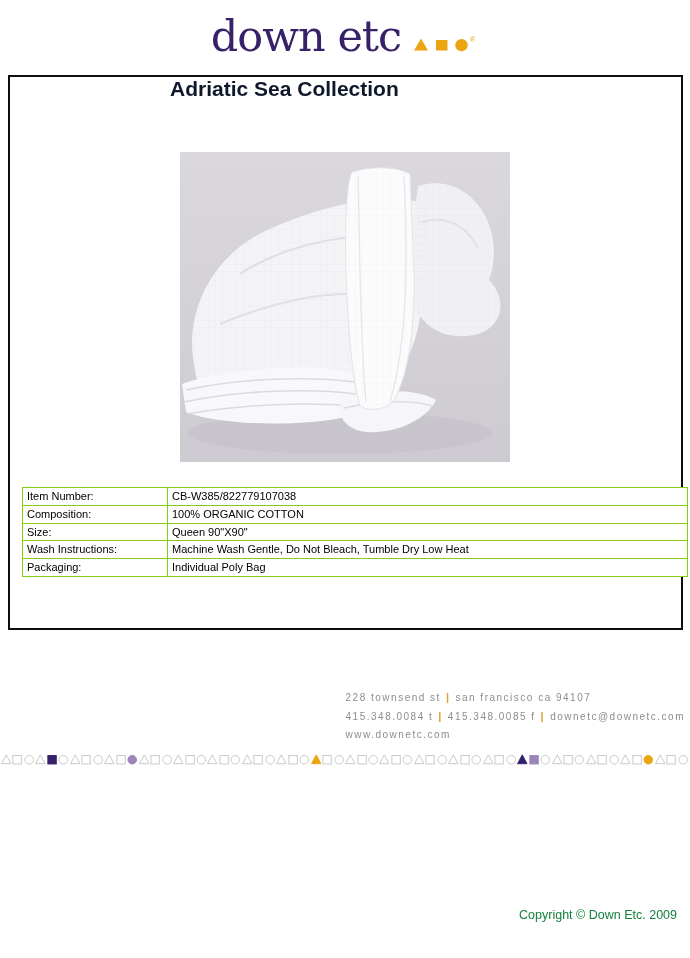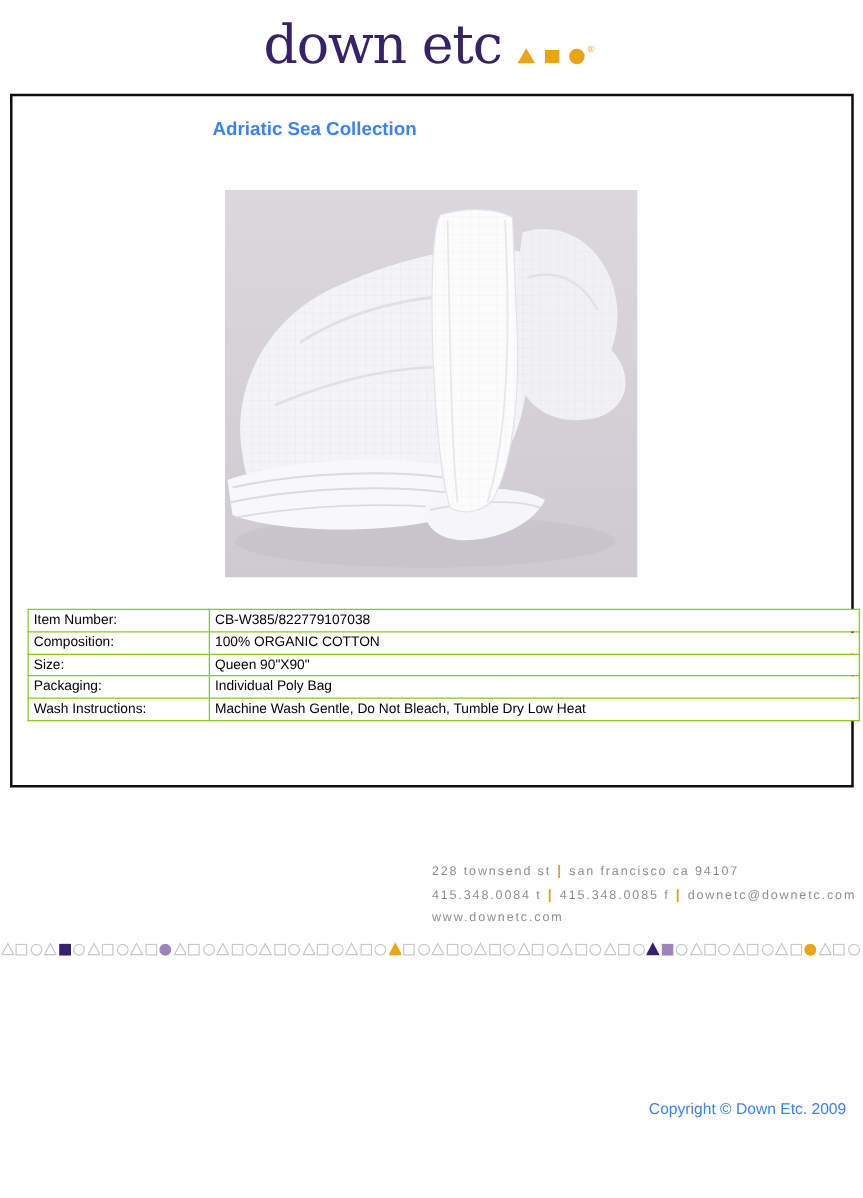--- a/index.html
+++ b/index.html
@@ -10,42 +10,42 @@
   }
   
   .logo { position:absolute; top:4px; left:0; width:100%; height:56px;
           display:flex; align-items:flex-end; justify-content:center; gap:12px; }
   .logo-text { font-family:"DejaVu Serif", serif; font-size:43px; line-height:1;
                color:#372168; letter-spacing:-1px; padding-bottom:2px; }
   .logo-mark { margin-bottom:7px; }
   
   .sheet-box { position:absolute; left:8px; top:75px; width:675px; height:555px;
                border:2px solid #0e0e0e; background:#fff; }
-  .title { position:absolute; left:170px; top:95px; font-size:15px; font-weight:bold;
-           color:#3b82f6; letter-spacing:0; }
+  .title { position:absolute; left:170px; top:77px; font-size:21px; font-weight:bold;
+           color:#0f172a; letter-spacing:0; }
   .product-photo { position:absolute; left:180px; top:152px; width:330px; height:310px; }
   .product-photo svg { display:block; width:100%; height:100%; }
   
   .spec-table { position:absolute; left:22px; top:487px; width:666px;
                 border-collapse:collapse; table-layout:fixed; }
   .spec-table td { border:1px solid #84cc16; background:#fff; font-size:11px;
                    line-height:1.15; color:#000; padding:2px 4px 2px 4px; height:17.8px;
                    vertical-align:middle; white-space:nowrap; overflow:hidden; }
   .spec-table td.label { width:145px; }
   
   .contact { position:absolute; top:688px; right:5px; 
              font-size:10px; letter-spacing:1.5px; color:#8e8d8d; line-height:18px; }
   .contact .sep { color:#dba22b; padding:0 5px; font-size:11px; font-weight:bold; }
   
   .shape-border { position:absolute; top:751px; left:0; width:690px; height:16px;
                   display:flex; justify-content:space-between; align-items:center;
                   padding:0 1px; }
   .border-shape { width:10.5px; height:13px; display:block; flex:0 0 auto; }
   
-  .copyright { position:absolute; top:880px; right:13px; font-size:12.5px; color:#3b82f6; }
+  .copyright { position:absolute; top:908px; right:13px; font-size:12.5px; color:#15803d; }
 </style>
 </head>
 <body>
 
 <div class="page">
 
   <header class="logo">
     <span class="logo-text" style="color: rgb(55, 33, 104);">down etc</span>
     <svg class="logo-mark" width="66" height="18" viewBox="0 0 66 18">
       <polygon class="logo-gold" points="1,15.5 8,3.5 15,15.5" fill="#eca512"></polygon>
@@ -111,26 +111,26 @@
       </tr>
       <tr>
         <td class="label">Composition:</td>
         <td>100% ORGANIC COTTON</td>
       </tr>
       <tr>
         <td class="label">Size:</td>
         <td>Queen 90"X90"</td>
       </tr>
       <tr>
+        <td class="label">Wash Instructions:</td>
+        <td>Machine Wash Gentle, Do Not Bleach, Tumble Dry Low Heat</td>
+      </tr>
+      <tr>
         <td class="label">Packaging:</td>
         <td>Individual Poly Bag</td>
-      </tr>
-      <tr>
-        <td class="label">Wash Instructions:</td>
-        <td>Machine Wash Gentle, Do Not Bleach, Tumble Dry Low Heat</td>
       </tr>
     </tbody>
   </table>
 
   <div class="contact">
     <div class="contact-line">
       <span>228 townsend st</span><span class="sep">|</span><span>san francisco ca 94107</span>
     </div>
     <div class="contact-line">
       <span>415.348.0084 t</span><span class="sep">|</span><span>415.348.0085 f</span><span class="sep">|</span><span>downetc@downetc.com</span>

